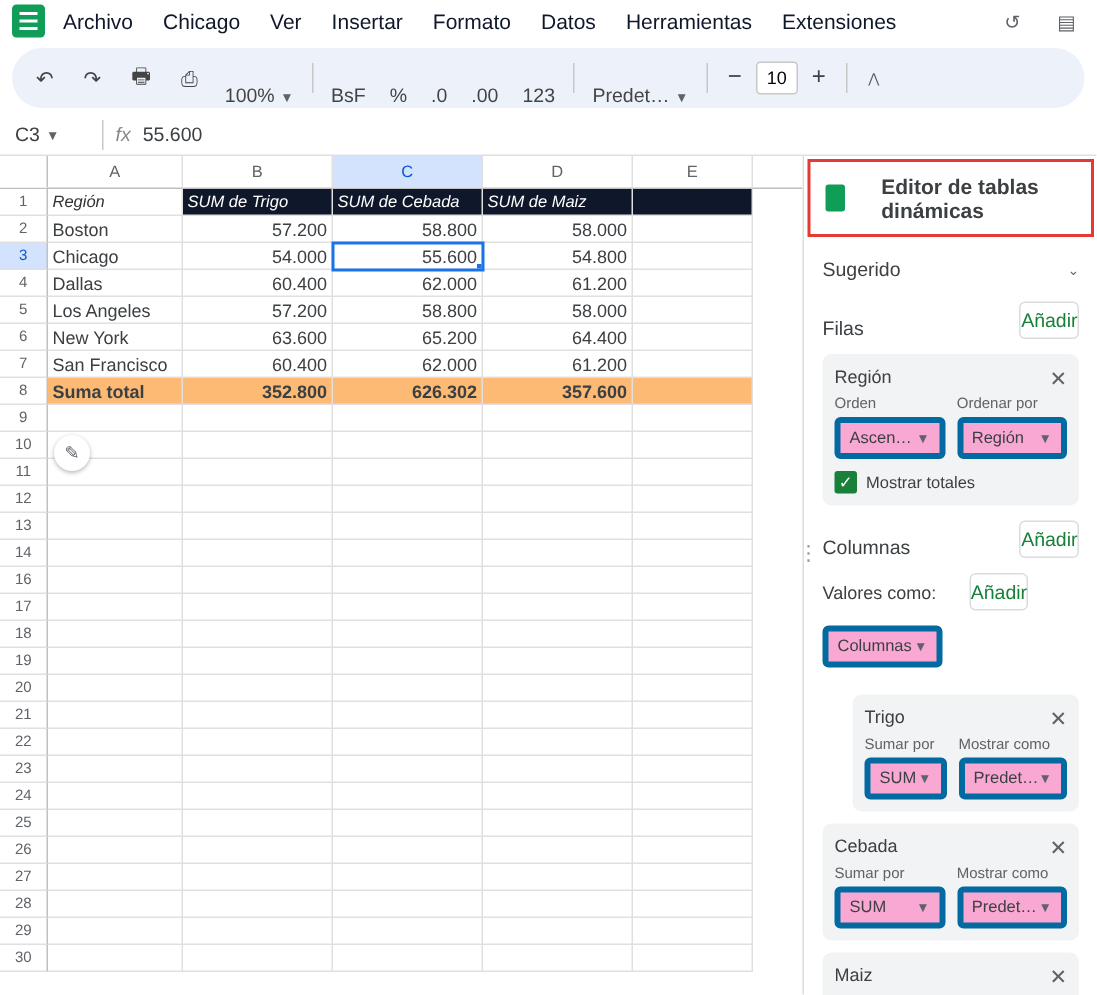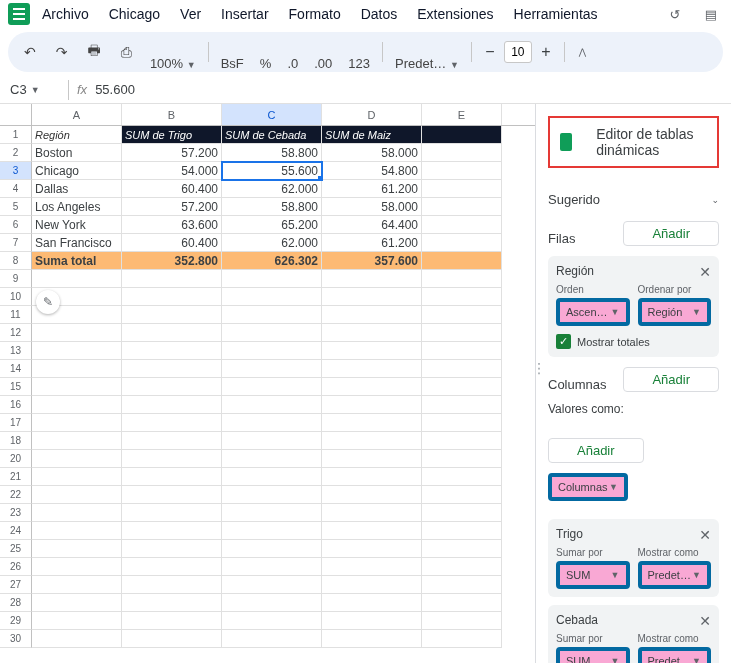--- a/index.html
+++ b/index.html
@@ -44,29 +44,29 @@
 .header-row .cell { background: #0f172a; color: #fff; font-size: 11px; text-align: left; font-style: italic; }
 .header-row .ca { font-style: italic; background: #fff; color: #333; }
 .total-row .cell { background: #fdba74; font-weight: bold; }
 .total-row .ca { text-align: left; }
 .active-cell { outline: 2px solid #1a73e8; outline-offset: -1px; position: relative; }
 .active-cell::after { content: ""; position: absolute; right: -3px; bottom: -3px; width: 6px; height: 6px; background: #1a73e8; }
 
 .edit-fab { position: absolute; left: 36px; top: 186px; width: 24px; height: 24px; background: #fff; border-radius: 50%; box-shadow: 0 1px 3px rgba(0,0,0,0.3); display: flex; align-items: center; justify-content: center; font-size: 12px; color: #5f6368; cursor: pointer; }
 
 .side { width: 196px; border-left: 1px solid #dadce0; display: flex; flex-direction: column; overflow-y: auto; }
-.side-header { border: 2px solid #e53935; margin: 12px; padding: 8px 10px; display: flex; align-items: center; gap: 24px; }
+.side-header { border: 2px solid #e53935; margin: 2px; padding: 8px 10px; display: flex; align-items: center; gap: 24px; font-weight: bold; }
 .side-header .ico { width: 18px; height: 18px; background: #0f9d58; border-radius: 2px; }
 .side-header span { font-size: 14px; color: #3c4043; }
 
 .side-body { padding: 8px 12px; display: flex; flex-direction: column; gap: 10px; }
 .sug { display: flex; justify-content: space-between; align-items: center; font-size: 13px; color: #3c4043; padding: 4px 0; }
 .sec-head { display: flex; justify-content: space-between; align-items: flex-end; }
 .sec-head .lbl { font-size: 13px; color: #3c4043; }
-.add-btn { border: 1px solid #dadce0; color: #188038; background: #fff; padding: 4px 28px; border-radius: 4px; font-size: 13px; cursor: pointer; }
+.add-btn { border: 1px solid #dadce0; color: #188038; background: #fff; padding: 4px 0; border-radius: 4px; font-size: 13px; cursor: pointer; }
 
 .card { background: #f1f3f4; border-radius: 6px; padding: 8px; position: relative; }
 .card .title { font-size: 12px; color: #3c4043; margin-bottom: 6px; font-weight: 500; }
 .card .close { position: absolute; right: 8px; top: 8px; color: #5f6368; cursor: pointer; font-size: 14px; }
 .card .row2 { display: flex; gap: 8px; }
 .card .col2 { flex: 1; }
 .card .sub { font-size: 10px; color: #5f6368; margin-bottom: 3px; }
 .sel-box { background: #f9a8d4; border: 4px solid #0369a1; border-radius: 4px; padding: 4px 6px; font-size: 11px; display: flex; justify-content: space-between; align-items: center; cursor: pointer; }
 .chk { display: flex; align-items: center; gap: 6px; margin-top: 8px; font-size: 11px; color: #3c4043; }
 .chk .box { width: 15px; height: 15px; background: #188038; border-radius: 2px; display: flex; align-items: center; justify-content: center; color: #fff; font-size: 11px; }
@@ -80,22 +80,22 @@
 <body>
 
 <div class="menubar">
   <div class="logo"></div>
   <span>Archivo</span>
   <span>Chicago</span>
   <span>Ver</span>
   <span>Insertar</span>
   <span>Formato</span>
   <span>Datos</span>
+  <span>Herramientas</span>
   <span>Extensiones</span>
-  <span>Herramientas</span>
   <div class="right">
     <div class="icon-btn">↺</div>
     <div class="icon-btn">▤</div>
   </div>
 </div>
 
 <div class="toolbar">
   <div class="tb-btn">↶</div>
   <div class="tb-btn">↷</div>
   <div class="tb-btn">🖶</div>
@@ -248,45 +248,45 @@
         </div>
         <div class="row ">
           <div class="row-h">14</div>
           <div class="cell ca"></div>
           <div class="cell cb"></div>
           <div class="cell cc"></div>
           <div class="cell cd"></div>
           <div class="cell ce"></div>
         </div>
         <div class="row ">
-          <div class="row-h">15</div>
-          <div class="cell ca"></div>
-          <div class="cell cb"></div>
-          <div class="cell cc"></div>
-          <div class="cell cd"></div>
-          <div class="cell ce"></div>
-        </div>
-        <div class="row ">
           <div class="row-h">16</div>
           <div class="cell ca"></div>
           <div class="cell cb"></div>
           <div class="cell cc"></div>
           <div class="cell cd"></div>
           <div class="cell ce"></div>
         </div>
         <div class="row ">
           <div class="row-h">17</div>
           <div class="cell ca"></div>
           <div class="cell cb"></div>
           <div class="cell cc"></div>
           <div class="cell cd"></div>
           <div class="cell ce"></div>
         </div>
         <div class="row ">
           <div class="row-h">18</div>
+          <div class="cell ca"></div>
+          <div class="cell cb"></div>
+          <div class="cell cc"></div>
+          <div class="cell cd"></div>
+          <div class="cell ce"></div>
+        </div>
+        <div class="row ">
+          <div class="row-h">19</div>
           <div class="cell ca"></div>
           <div class="cell cb"></div>
           <div class="cell cc"></div>
           <div class="cell cd"></div>
           <div class="cell ce"></div>
         </div>
         <div class="row ">
           <div class="row-h">20</div>
           <div class="cell ca"></div>
           <div class="cell cb"></div>
@@ -426,21 +426,21 @@
       <div class="values-line">
         <span class="lbl">Valores como:</span>
         <button class="add-btn">Añadir</button>
       </div>
       <div class="sel-box" style="width:80px">
           <span>Columnas</span>
           <span class="caret">▼</span>
         </div>
 
       <div id="valcards">
-          <div class="card" style="margin-top: 8px;">
+          <div class="card" style="margin-top: 8px; margin-left: 20px;">
             <div class="title">Trigo</div>
             <div class="close">✕</div>
             <div class="row2">
               <div class="col2">
                 <div class="sub">Sumar por</div>
                 <div class="sel-box">
                   <span>SUM</span>
                   <span class="caret">▼</span>
                 </div>
               </div>

